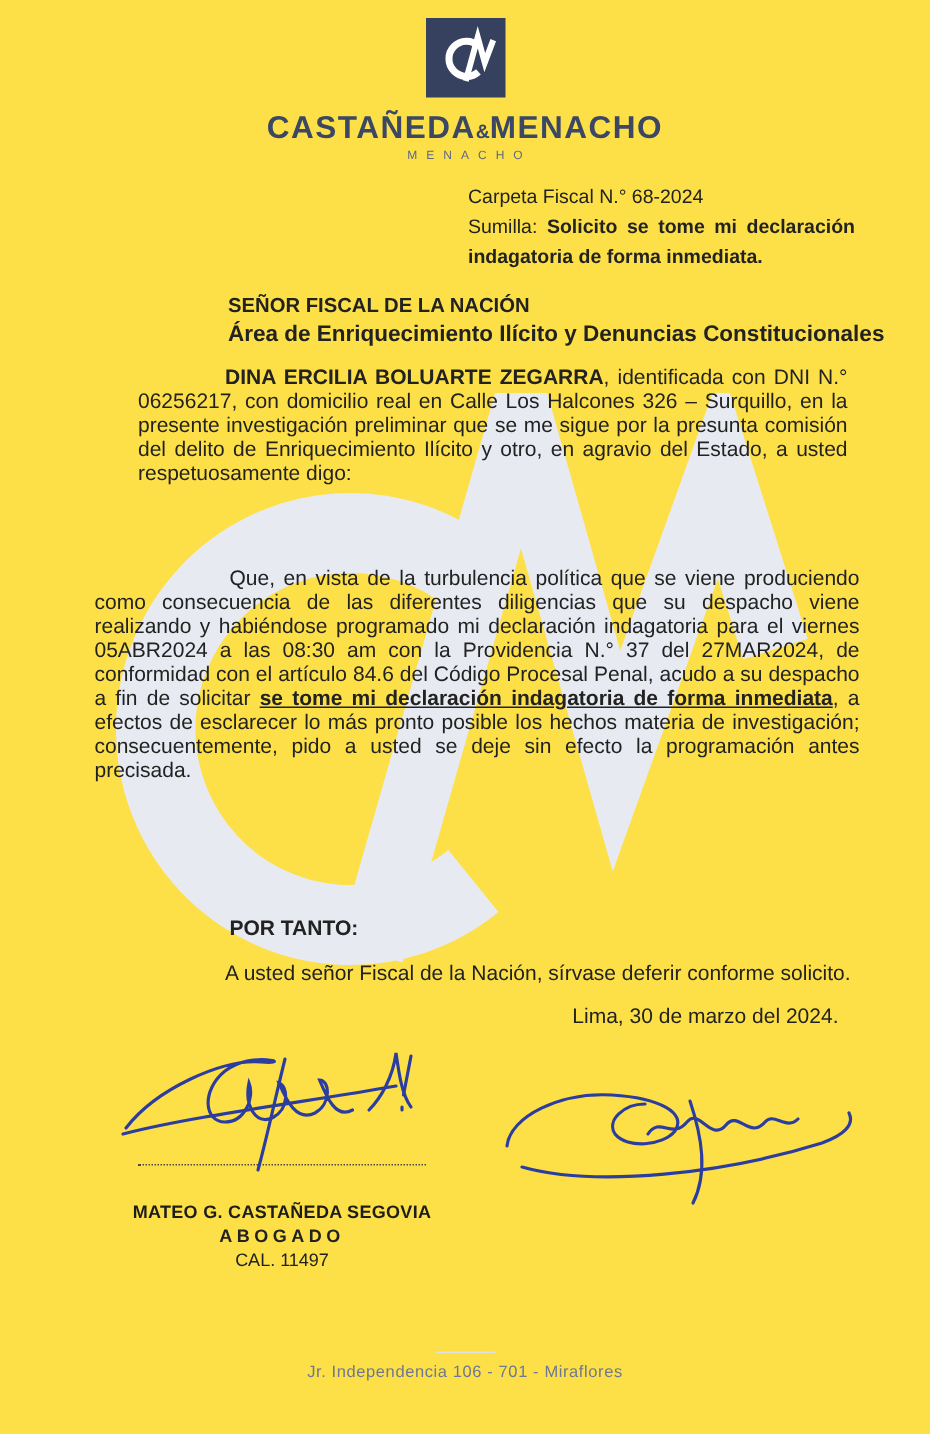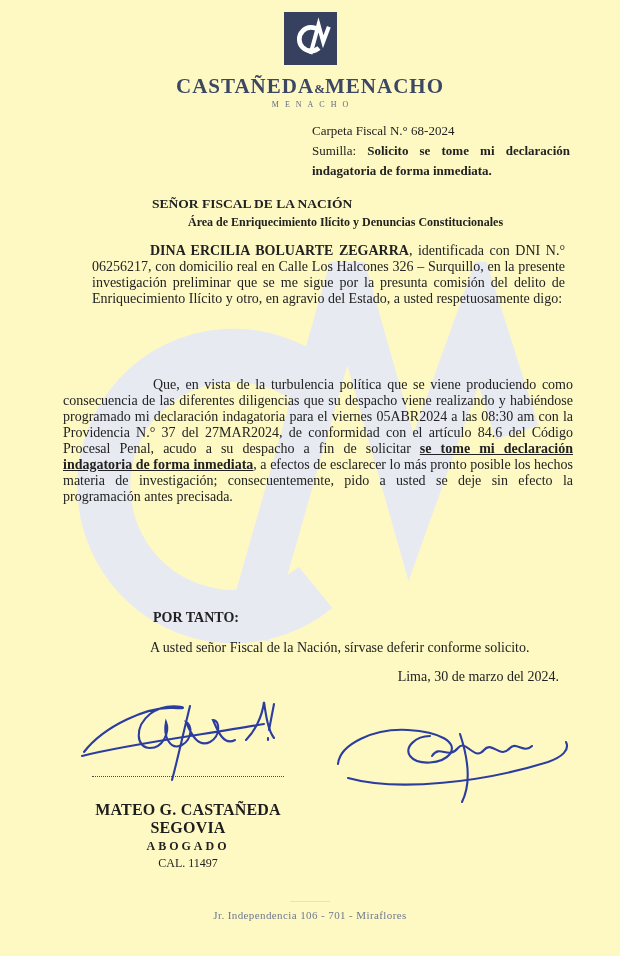--- a/index.html
+++ b/index.html
@@ -1,21 +1,21 @@
 <!DOCTYPE html>
 <html><head>
 <meta charset="utf-8">
 <style>
   html,body{margin:0;padding:0;background:#9a9a9a;}
   .page{
     position:relative;
     width:620px;height:956px;
     margin:0 auto;
-    background:#fef9c3;
-    font-family:Liberation Serif, serif;
+    background:#fde047;
+    font-family:Liberation Sans, sans-serif;
     color:#222;
     overflow:hidden;
   }
   
   .watermark{
     position:absolute;left:40px;top:262px;width:530px;height:400px;
     z-index:0;pointer-events:none;
   }
   
   .logo-block{position:absolute;top:12px;left:0;width:100%;text-align:center;z-index:1;}
@@ -33,39 +33,39 @@
   }
   
   .ref-block{
     position:absolute;left:312px;top:121px;width:258px;z-index:1;
     font-size:13px;line-height:20px;text-align:left;
   }
   .ref-block .bold{font-weight:700;}
   
   .recipient{position:absolute;left:152px;top:194px;z-index:1;line-height:19px;}
   .recipient .t1{font-weight:700;font-size:13.5px;}
-  .recipient .t2{font-weight:700;font-size:12px;margin-left:36px;}
+  .recipient .t2{font-weight:700;font-size:15px;}
   
   .para{
     position:absolute;z-index:1;font-size:14px;line-height:16px;text-align:justify;
   }
   .p1{left:92px;right:55px;top:243px;text-indent:58px;}
   .p2{left:63px;right:47px;top:377px;text-indent:90px;}
   .b{font-weight:700;}
   .bu{font-weight:700;text-decoration:underline;}
   .por-tanto{position:absolute;left:153px;top:610px;z-index:1;font-size:14px;font-weight:700;}
   .closing{position:absolute;left:150px;top:640px;z-index:1;font-size:14px;}
   .date-line{position:absolute;right:61px;top:669px;z-index:1;font-size:14px;}
   
   .sig-left{position:absolute;left:62px;top:696px;width:252px;z-index:1;text-align:center;}
   .sig-left svg{display:block;margin:0 auto;}
   .sig-divider{
     width:192px;margin:-6px auto 2px auto;border-top:1.5px dotted #4a4a4a;height:0;
   }
-  .sig-name{font-size:16px;font-weight:700;letter-spacing:.2px;color:#1d1d1d;margin-top:24px;}
+  .sig-name{font-size:12px;font-weight:700;letter-spacing:.2px;color:#1d1d1d;margin-top:24px;}
   .sig-title{font-size:12px;font-weight:700;letter-spacing:3px;margin-top:2px;}
   .sig-reg{font-size:12px;margin-top:2px;}
   .sig-right{position:absolute;left:332px;top:714px;width:262px;z-index:1;}
   
   .footer-sep{
     position:absolute;left:290px;top:901px;width:40px;border-top:1px solid #e0e0e0;z-index:1;
   }
   .footer{
     position:absolute;left:0;top:908px;width:100%;text-align:center;z-index:1;
     color:#6e7890;font-size:11px;line-height:15.5px;letter-spacing:.4px;

